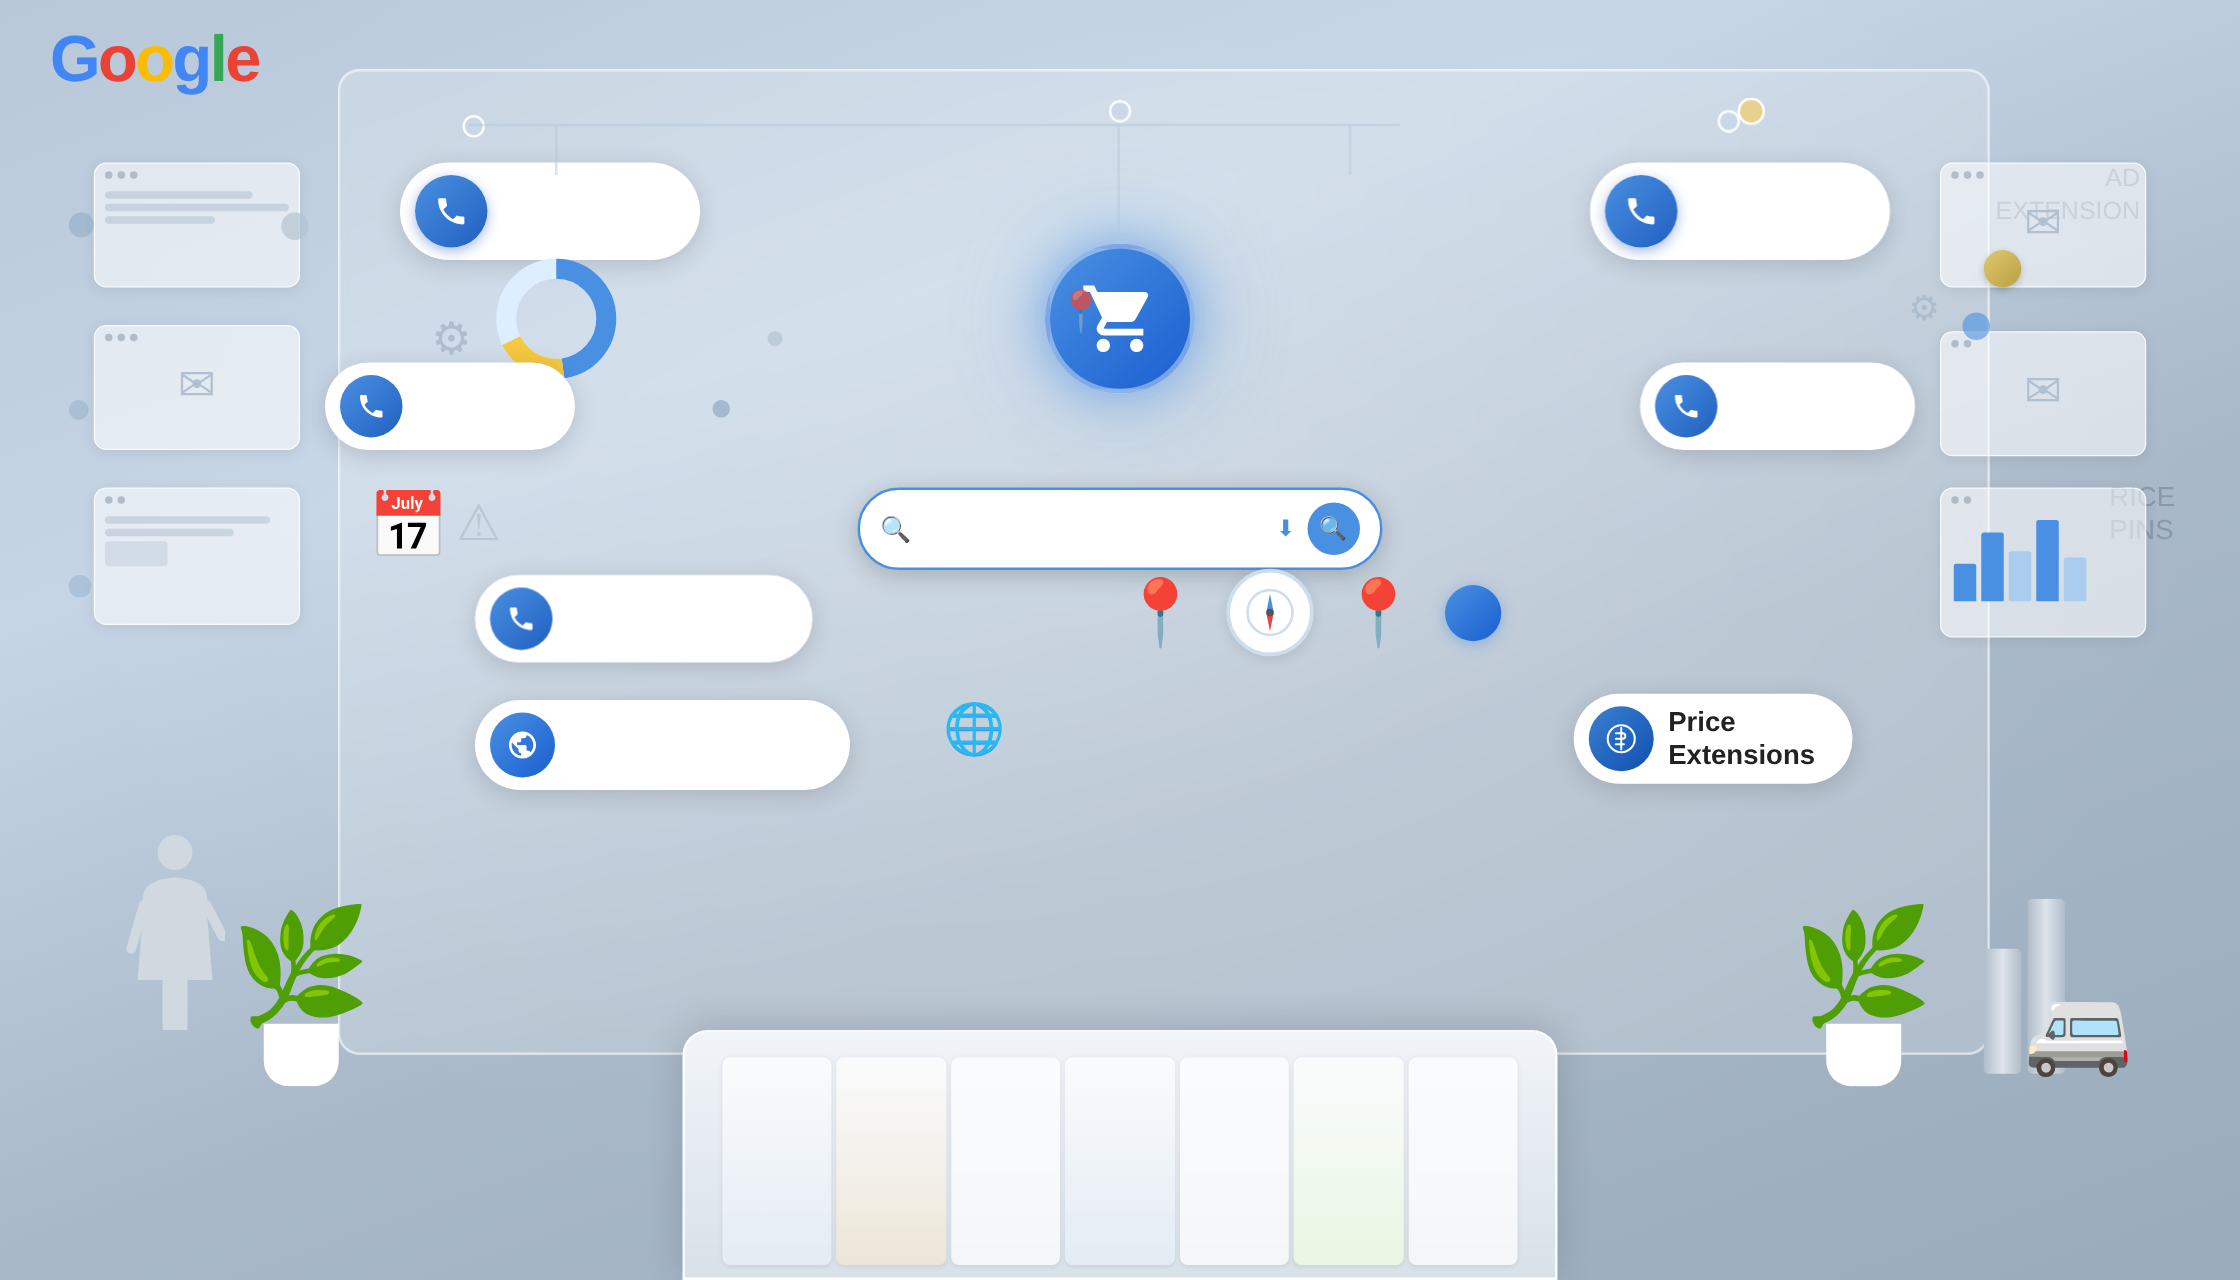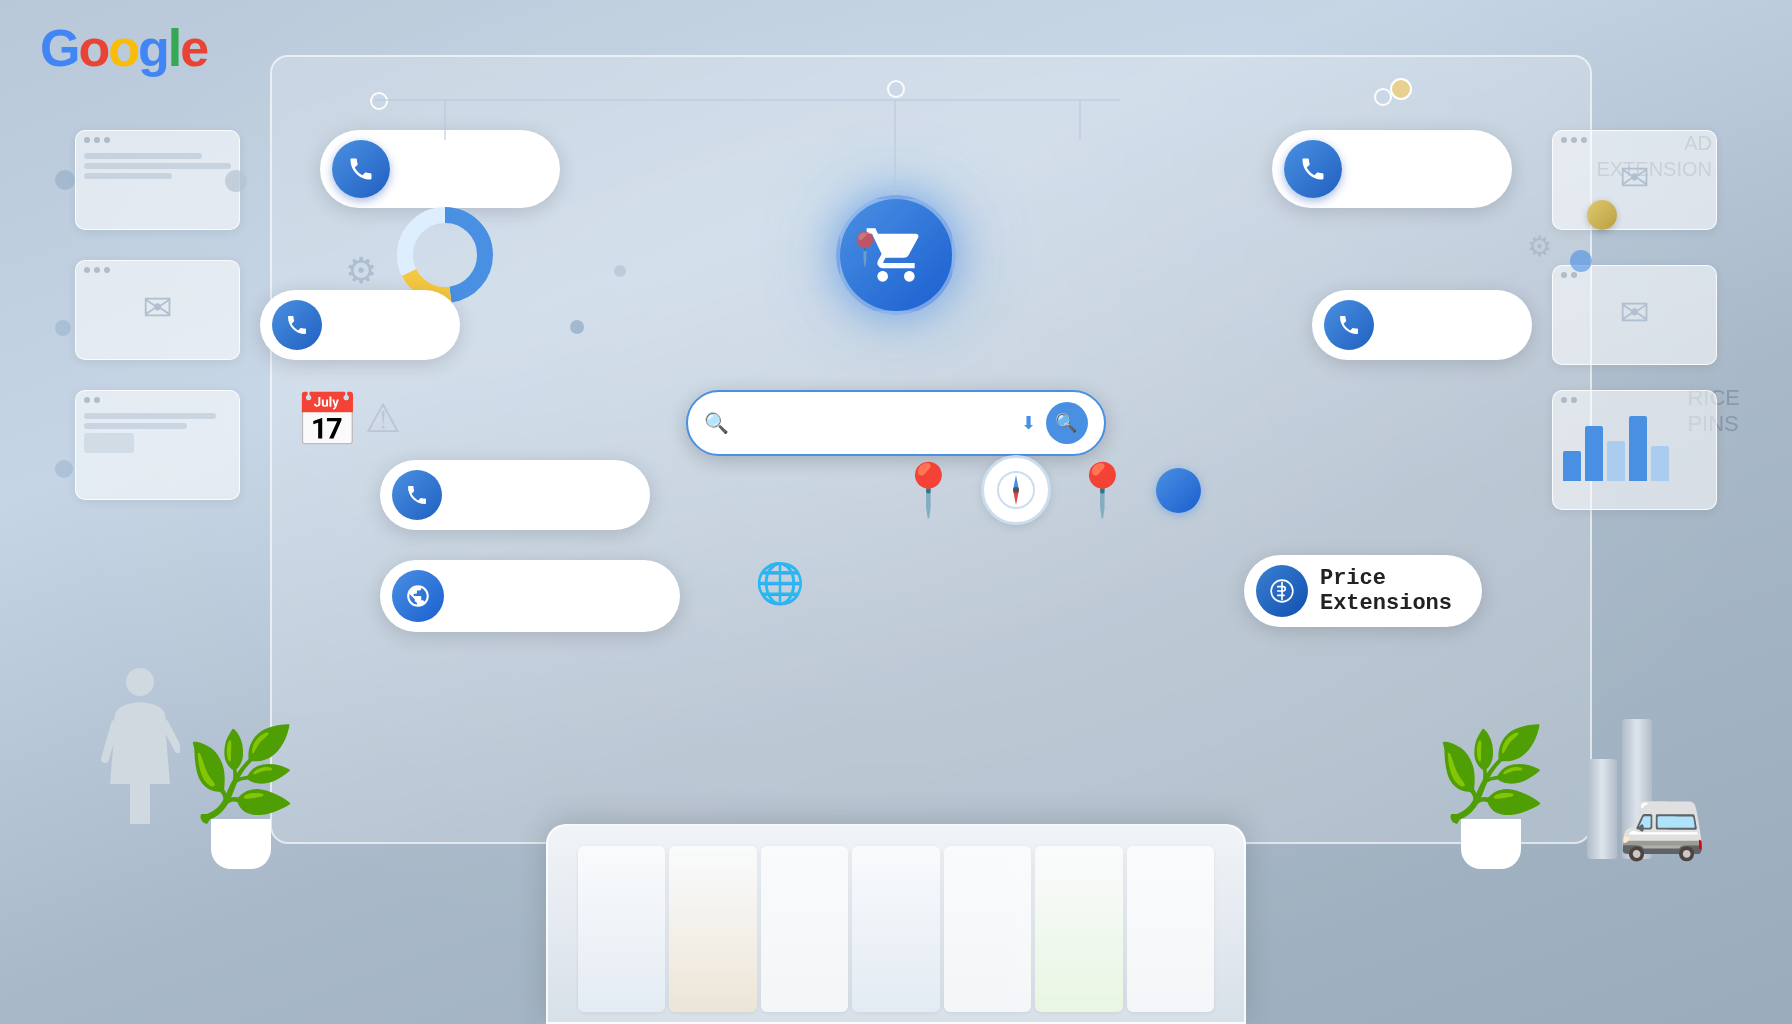--- a/index.html
+++ b/index.html
@@ -354,21 +354,20 @@
       top: 555px;
       right: 310px;
       display: flex;
       align-items: center;
       background: white;
       border-radius: 40px;
       padding: 10px 30px 10px 12px;
       box-shadow: 0 4px 20px rgba(0,0,0,0.15);
       gap: 12px;
       min-width: 220px;
-      font-family: Liberation Mono, monospace;
     }
     .price-extensions .main-text {
       font-size: 24px;
       font-weight: 700;
       color: #222;
     }
 
     
     .stars {
       color: #FFB700;

